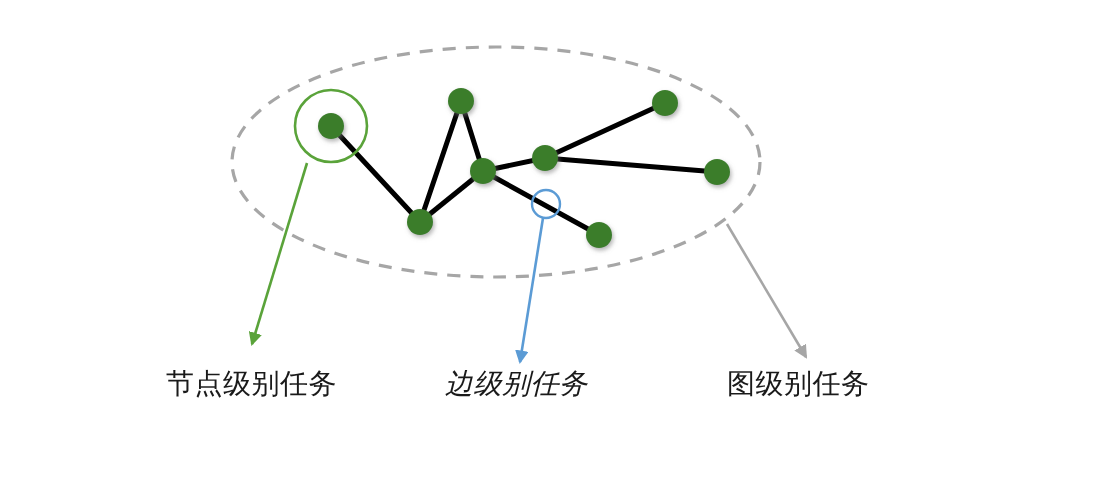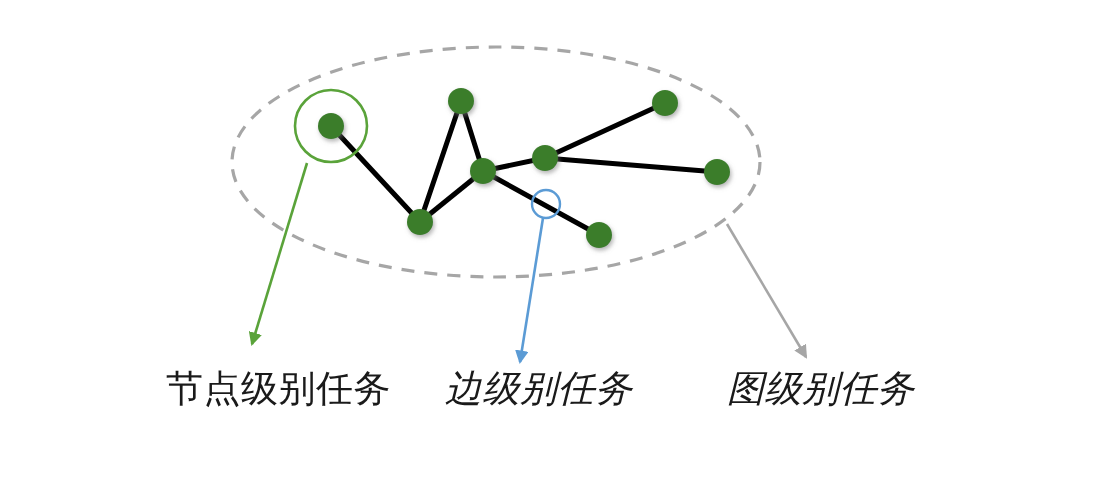--- a/index.html
+++ b/index.html
@@ -22,21 +22,21 @@
     position: absolute;
     left: 0;
     top: 0;
     width: 1097px;
     height: 481px;
     display: block;
   }
   .label-text {
     position: absolute;
     font-family: "Liberation Sans", "DejaVu Sans", sans-serif;
-    font-size: 37px;
+    font-size: 28px;
     line-height: 1;
     color: #1a1a1a;
     white-space: nowrap;
     letter-spacing: 0.5px;
   }
   #label-node  { left: 166px; top: 370px; }
   #label-edge  { left: 445px; top: 370px; }
   #label-graph { left: 727px; top: 370px; }
 </style>
 </head>
@@ -95,15 +95,15 @@
       <line id="arrow-node-level" x1="307" y1="163" x2="252" y2="344" stroke="#5aa33a" stroke-width="2.6" marker-end="url(#arrowGreen)"></line>
       <line id="arrow-edge-level" x1="543" y1="218" x2="520" y2="362" stroke="#5b9bd5" stroke-width="2.6" marker-end="url(#arrowBlue)"></line>
       <line id="arrow-graph-level" x1="727" y1="224" x2="806" y2="357" stroke="#a6a6a6" stroke-width="2.6" marker-end="url(#arrowGray)"></line>
     </g>
   </svg>
 
   <div class="label-text" id="label-node" style="color: rgb(26, 26, 26);">节点级别任务</div>
 
   <div class="label-text" id="label-edge" style="color: rgb(26, 26, 26); font-style: italic;">边级别任务</div>
 
-  <div class="label-text" id="label-graph" style="color: rgb(26, 26, 26); font-style: italic;">图级别任务</div>
+  <div class="label-text" id="label-graph" style="color: rgb(26, 26, 26);">图级别任务</div>
 
 </div>
 
 </body></html>

